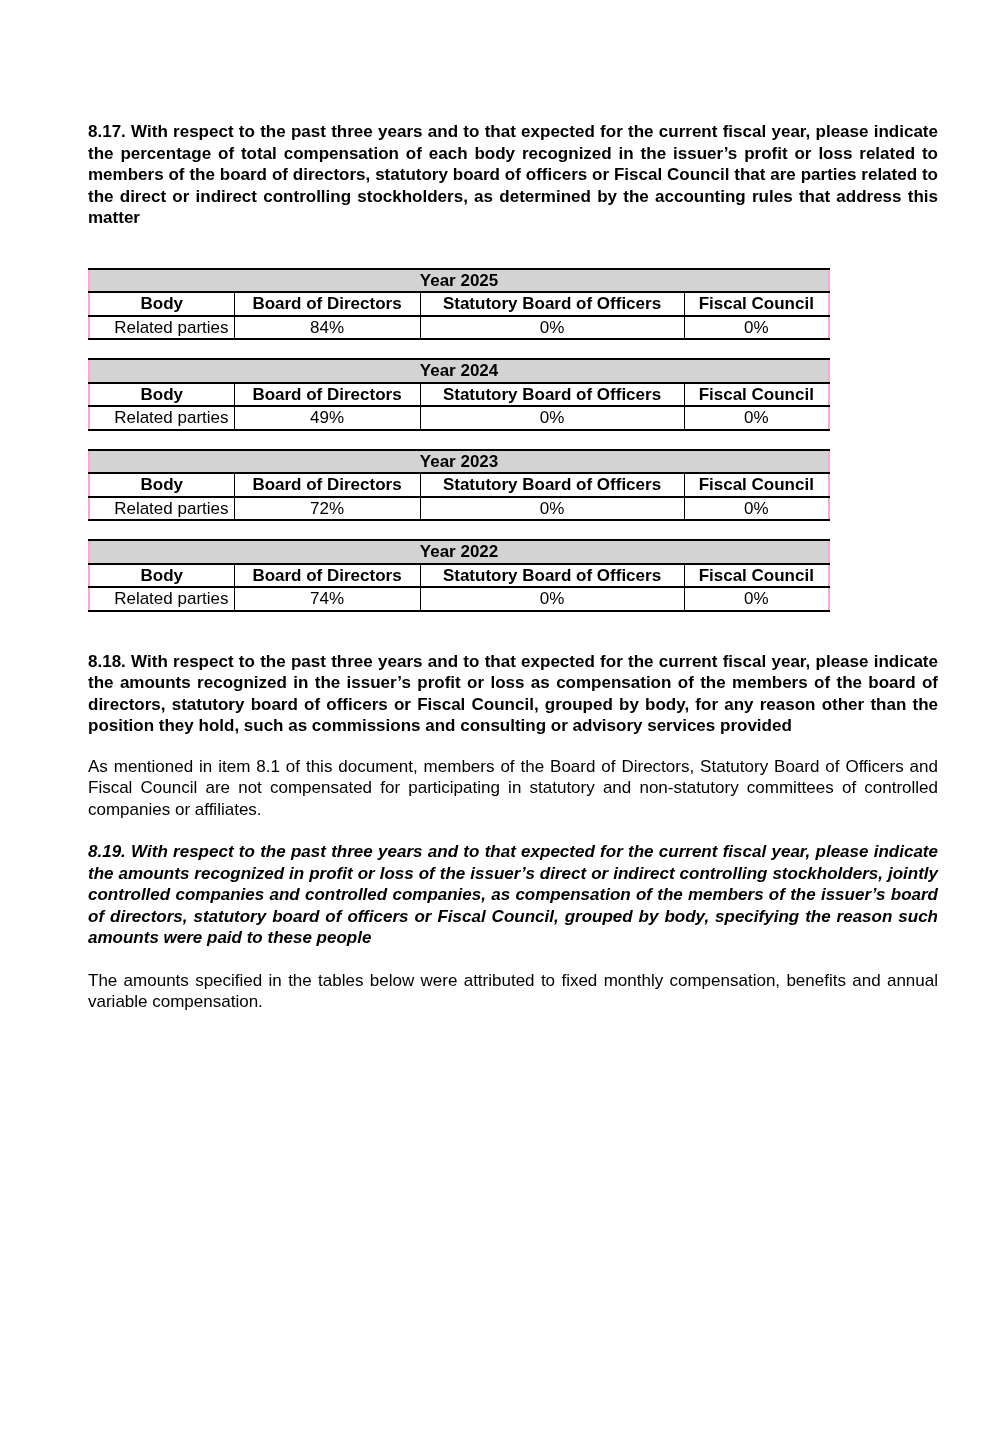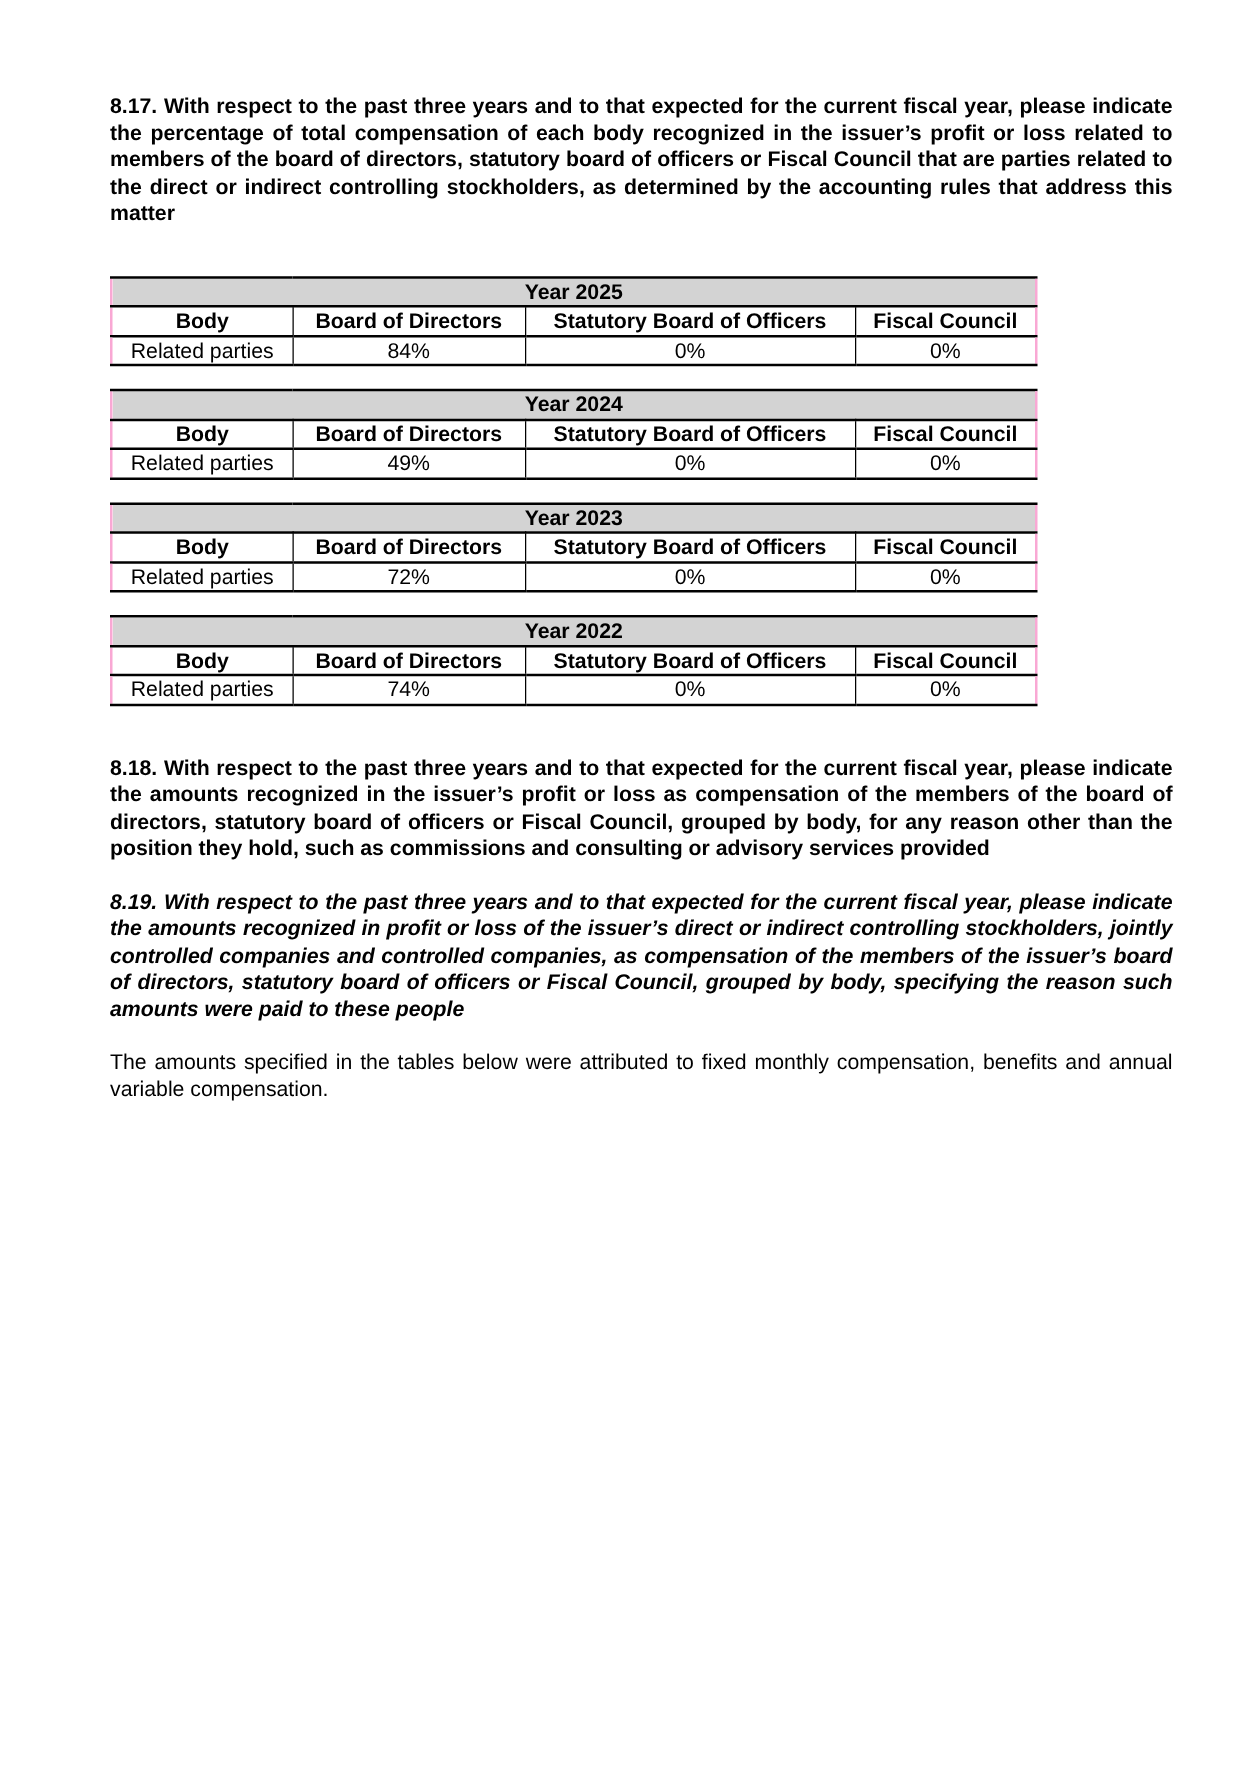--- a/index.html
+++ b/index.html
@@ -17,23 +17,23 @@
   }
   .page {
     position: relative;
     width: 1005px;
     height: 1431px;
     background: #ffffff;
   }
   .content {
     position: absolute;
     left: 88px;
-    top: 0;
+    top: 16px;
     width: 850px;
-    padding-top: 74px;
+    padding-top: 105px;
   }
   .heading {
     font-weight: bold;
     font-size: 17px;
     line-height: 21.5px;
     text-align: justify;
     margin: 0;
   }
   .bodytext {
     font-weight: normal;
@@ -64,21 +64,21 @@
     line-height: 19.5px;
     padding: 1px 5px;
     overflow: hidden;
     white-space: nowrap;
   }
   .comp-table th { font-weight: bold; text-align: center; }
   .comp-table td { font-weight: normal; text-align: center; }
   .comp-table .year-row th {
     background: var(--table-header-bg, #d3d3d3);
   }
-  .comp-table td.row-label { text-align: center; }
+  .comp-table td.row-label { text-align: right; }
   .col-body { width: 145px; }
   .col-bod { width: 186px; }
   .col-sbo { width: 264px; }
   .col-fc  { width: 145px; }
 
   .page-number {
     position: absolute;
     left: 866px;
     top: 1444px;
     font-size: 14px;
@@ -200,20 +200,21 @@
         <tr>
           <td class="row-label">Related parties</td>
           <td>74%</td>
           <td>0%</td>
           <td>0%</td>
         </tr>
       </tbody>
     </table>
 
     <p class="heading mt-heading-818">8.18. With respect to the past three years and to that expected for the current fiscal year, please indicate the amounts recognized in the issuer’s profit or loss as compensation of the members of the board of directors, statutory board of officers or Fiscal Council, grouped by body, for any reason other than the position they hold, such as commissions and consulting or advisory services provided</p>
+    <p class="bodytext mt-para">As mentioned in item 8.1 of this document, members of the Board of Directors, Statutory Board of Officers and Fiscal Council are not compensated for participating in statutory and non-statutory committees of controlled companies or affiliates.</p>
 
     <p class="heading mt-heading-819">8.19. With respect to the past three years and to that expected for the current fiscal year, please indicate the amounts recognized in profit or loss of the issuer’s direct or indirect controlling stockholders, jointly controlled companies and controlled companies, as compensation of the members of the issuer’s board of directors, statutory board of officers or Fiscal Council, grouped by body, specifying the reason such amounts were paid to these people</p>
     <p class="bodytext mt-para-819">The amounts specified in the tables below were attributed to fixed monthly compensation, benefits and annual variable compensation.</p>
 
   </div>
 
   <div class="page-number">383</div>
 </div>
 
 </body></html>

